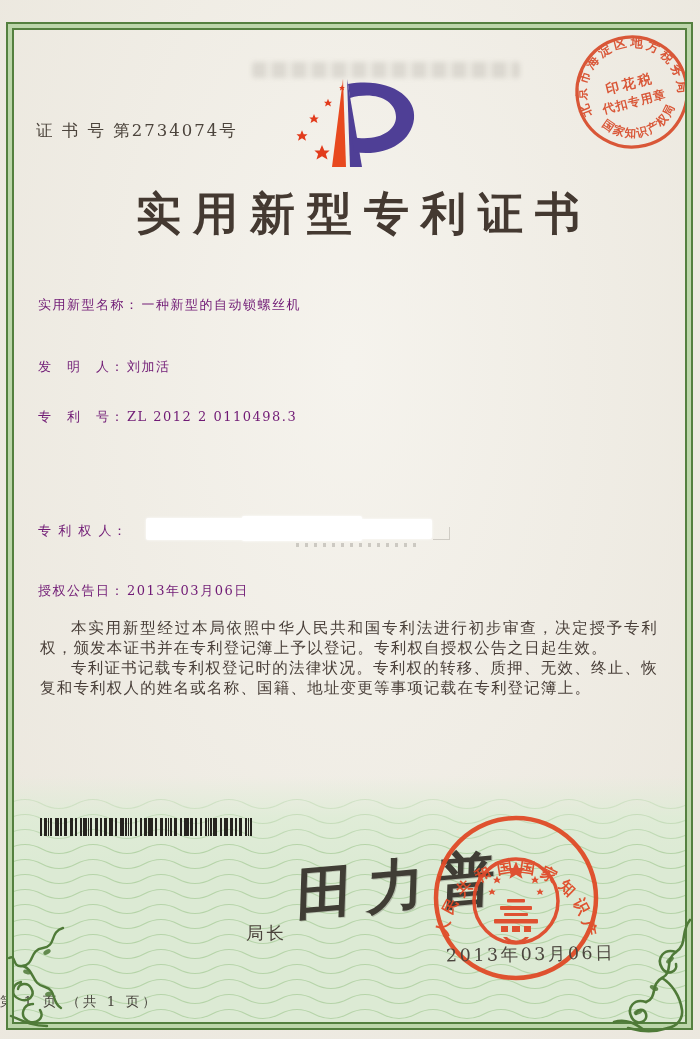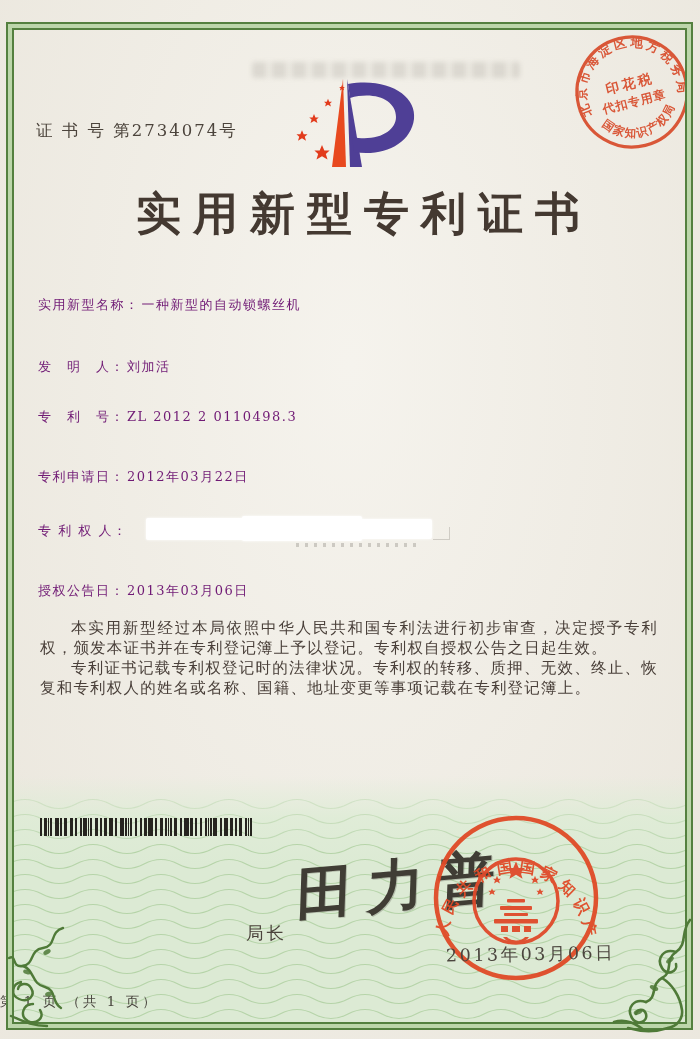--- a/index.html
+++ b/index.html
@@ -154,23 +154,20 @@
 
   <div class="field f0">
     <span>实用新型名称：</span><span class="val">一种新型的自动锁螺丝机</span>
   </div>
   <div class="field f1">
     <span>发　明　人：</span><span class="val">刘加活</span>
   </div>
   <div class="field f2">
     <span>专　利　号：</span><span class="val">ZL 2012 2 0110498.3</span>
   </div>
-  <div class="field f3">
-    <span>专利申请日：</span><span class="val">2012年03月22日</span>
-  </div>
   <div class="field f4">
     <span>专 利 权 人：</span><span class="val"></span>
   </div>
   <div class="field f5">
     <span>授权公告日：</span><span class="val">2013年03月06日</span>
   </div>
 
   <div class="redact">
     <div class="box b1"></div>
     <div class="box b2"></div>

